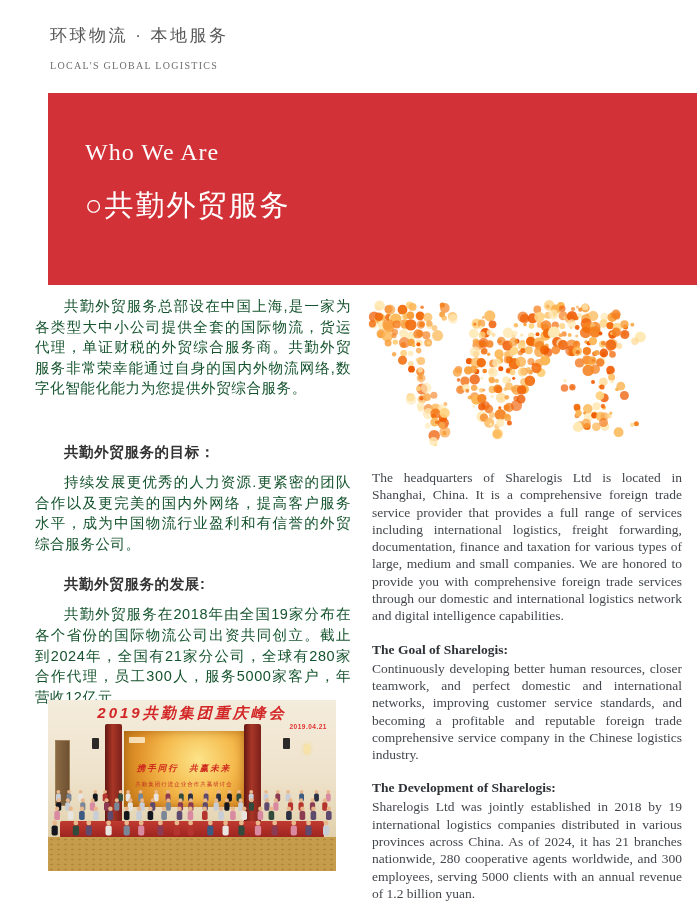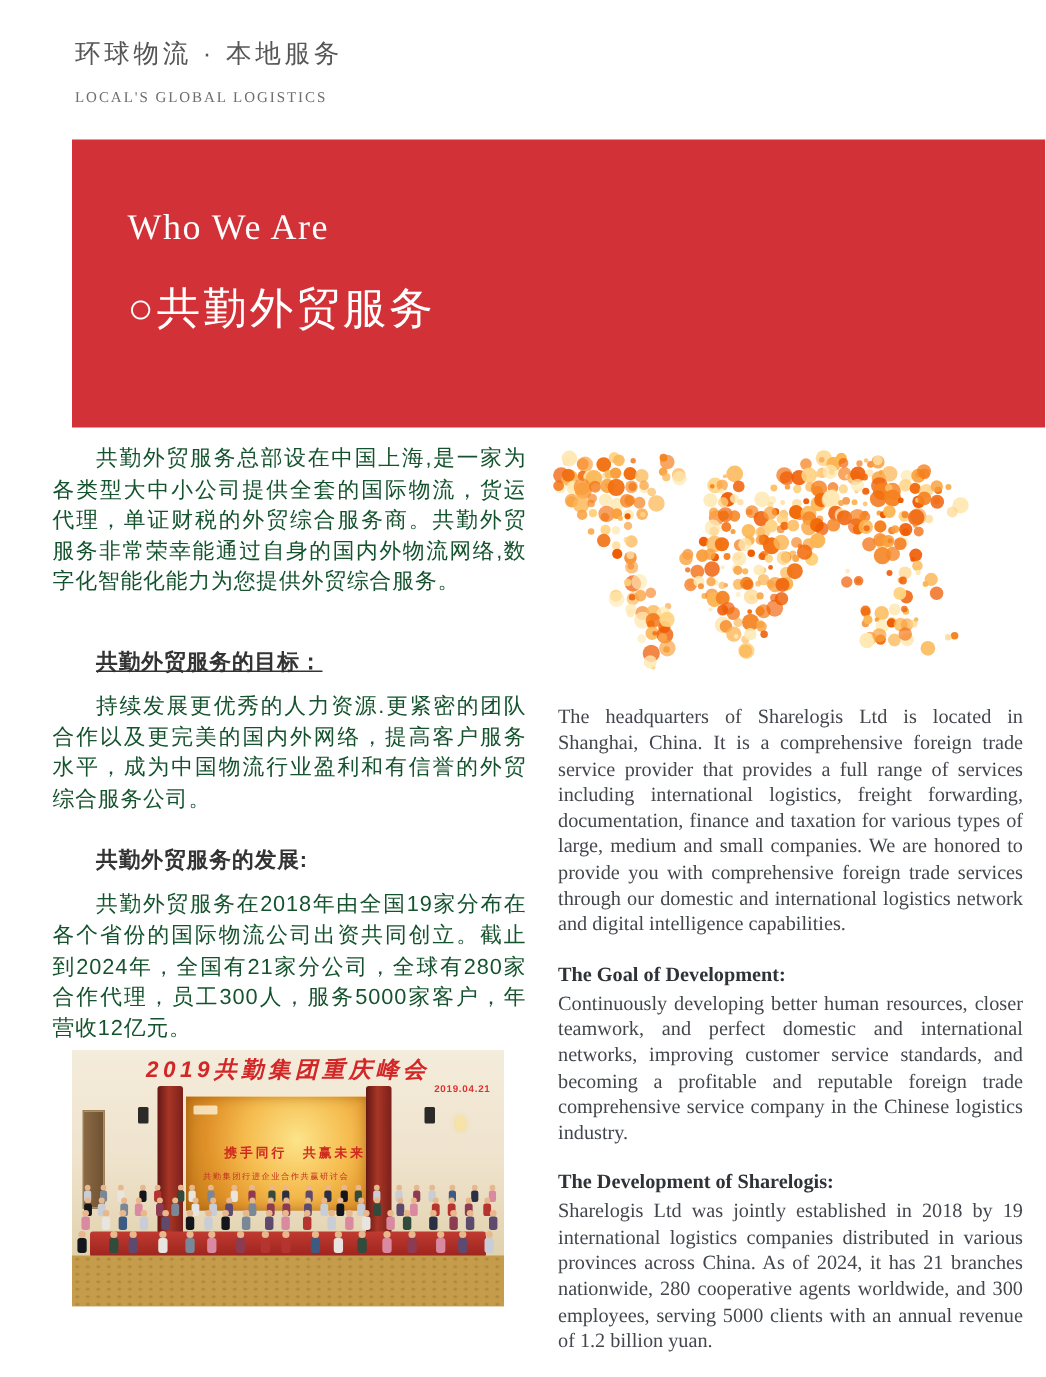--- a/index.html
+++ b/index.html
@@ -14,21 +14,21 @@
 
   
   .hero { position:absolute; left:48px; right:0; top:93px; height:192px; background:#d23137; padding:46px 0 0 37px; }
   .hero-eyebrow { font-family:"Liberation Serif", serif; font-weight:400; font-size:24px; color:#fdfdfd; letter-spacing:1px; }
   .hero-title { font-size:29px; color:#ffffff; font-weight:500; letter-spacing:2px; margin-top:20px; }
 
   
   .col-left { position:absolute; left:35px; top:296px; width:316px; color:#454545; }
   .cn-p { font-size:14.5px; line-height:20.6px; letter-spacing:0.6px; text-align:justify; text-indent:2em; color:#14532d; }
   .cn-h { font-size:14.5px; font-weight:700; color:#333; letter-spacing:0.6px; text-indent:2em; }
-  .mt-goal { margin-top:33px;text-decoration:underline; }
+  .mt-goal { margin-top:44px; }
   .mt-body { margin-top:10px; }
   .mt-dev  { margin-top:21px; }
 
   
   .map-wrap { position:absolute; left:360px; top:294px; width:302px; height:162px; }
   .col-right { position:absolute; left:372px; top:469px; width:310px; }
   .en-p { font-family:"Liberation Serif", serif; font-size:13.5px; line-height:17.3px; color:#43474c; text-align:justify; }
   .en-h { font-family:"Liberation Serif", serif; font-size:13.5px; font-weight:700; color:#2f3337; }
   .en-mt-h { margin-top:17px; }
   .en-mt-p { margin-top:2px; }
@@ -39,21 +39,21 @@
   .ph-door { position:absolute; left:7px; top:40px; width:15px; height:66px; background:linear-gradient(90deg,#8a6a44,#6f5132); border:1px solid #9c8057; }
   .ph-lamp { position:absolute; right:26px; top:44px; width:6px; height:10px; background:#f7e2a8; border-radius:3px; box-shadow:0 0 4px #f3d88c; }
   .ph-speaker-l, .ph-speaker-r { position:absolute; top:38px; width:7px; height:11px; background:#2c2a28; border-radius:1px; }
   .ph-speaker-l { left:44px; } .ph-speaker-r { right:46px; }
   .ph-pillar { position:absolute; top:24px; width:17px; height:112px; background:linear-gradient(90deg,#641713,#a83627 45%,#7c201a); border-radius:2px; }
   .ph-pillar-l { left:57px; } .ph-pillar-r { right:75px; }
   .ph-screen { position:absolute; left:76px; top:31px; width:120px; height:76px;
                background:radial-gradient(circle at 62% 38%, #fce489 0%, #f5bb4e 40%, #e1932a 68%, #bb7214 100%);
                box-shadow:inset 0 0 8px rgba(120,60,0,.45); }
   .ph-logo { position:absolute; left:5px; top:6px; width:16px; height:6px; background:rgba(255,250,230,.75); border-radius:1px; }
-  .ph-slogan { position:absolute; left:0; right:0; top:42%; text-align:right; font-size:8.5px; font-weight:700; color:#cf2a1e; letter-spacing:2px; }
+  .ph-slogan { position:absolute; left:0; right:0; top:42%; text-align:center; font-size:8.5px; font-weight:700; color:#cf2a1e; letter-spacing:2px;font-style:italic; }
   .ph-subtitle { position:absolute; left:0; right:0; top:66%; text-align:center; font-size:5.5px; color:#c23021; letter-spacing:1px; filter:blur(.3px); }
   .ph-title { position:absolute; left:0; right:0; top:4px; text-align:center; font-size:15px; font-weight:700; font-style:italic; color:#d32727; letter-spacing:3px; }
   .ph-date { position:absolute; right:9px; top:23px; font-size:6.5px; font-weight:700; color:#e23030; letter-spacing:.5px; }
   .ph-skirt { position:absolute; left:12px; right:12px; top:121px; height:17px; background:linear-gradient(#c03a31,#9c241e); border-radius:2px; }
   .ph-carpet { position:absolute; left:0; right:0; bottom:0; height:34px; background-color:#c59c4b;
                background-image:radial-gradient(#b1873a 1px, rgba(0,0,0,0) 1.6px); background-size:7px 5px; }
   .ph-people { position:absolute; inset:0; }
 </style>
 </head>
 <body>
@@ -481,21 +481,21 @@
   <div class="col-left">
     <p class="cn-p">共勤外贸服务总部设在中国上海,是一家为各类型大中小公司提供全套的国际物流，货运代理，单证财税的外贸综合服务商。共勤外贸服务非常荣幸能通过自身的国内外物流网络,数字化智能化能力为您提供外贸综合服务。</p>
     <h3 class="cn-h mt-goal">共勤外贸服务的目标：</h3>
     <p class="cn-p mt-body">持续发展更优秀的人力资源.更紧密的团队合作以及更完美的国内外网络，提高客户服务水平，成为中国物流行业盈利和有信誉的外贸综合服务公司。</p>
     <h3 class="cn-h mt-dev">共勤外贸服务的发展:</h3>
     <p class="cn-p mt-body">共勤外贸服务在2018年由全国19家分布在各个省份的国际物流公司出资共同创立。截止到2024年，全国有21家分公司，全球有280家合作代理，员工300人，服务5000家客户，年营收12亿元。</p>
   </div>
 
   <div class="col-right">
     <p class="en-p">The headquarters of Sharelogis Ltd is located in Shanghai, China. It is a comprehensive foreign trade service provider that provides a full range of services including international logistics, freight forwarding, documentation, finance and taxation for various types of large, medium and small companies. We are honored to provide you with comprehensive foreign trade services through our domestic and international logistics network and digital intelligence capabilities.</p>
-    <h4 class="en-h en-mt-h">The Goal of Development:</h4>
+    <h4 class="en-h en-mt-h">The Goal of Sharelogis:</h4>
     <p class="en-p en-mt-p">Continuously developing better human resources, closer teamwork, and perfect domestic and international networks, improving customer service standards, and becoming a profitable and reputable foreign trade comprehensive service company in the Chinese logistics industry.</p>
     <h4 class="en-h en-mt-h">The Development of Sharelogis:</h4>
     <p class="en-p en-mt-p">Sharelogis Ltd was jointly established in 2018 by 19 international logistics companies distributed in various provinces across China. As of 2024, it has 21 branches nationwide, 280 cooperative agents worldwide, and 300 employees, serving 5000 clients with an annual revenue of 1.2 billion yuan.</p>
   </div>
 
   <figure class="photo">
     <div class="ph-wall"></div>
     <div class="ph-door"></div>
     <div class="ph-lamp"></div>
     <div class="ph-speaker-l"></div>

